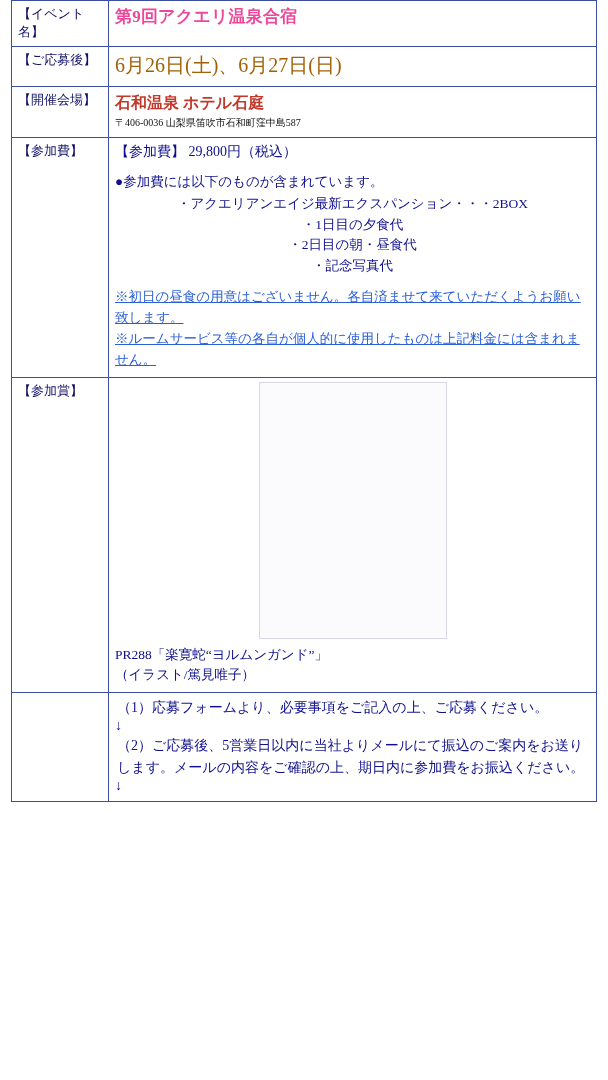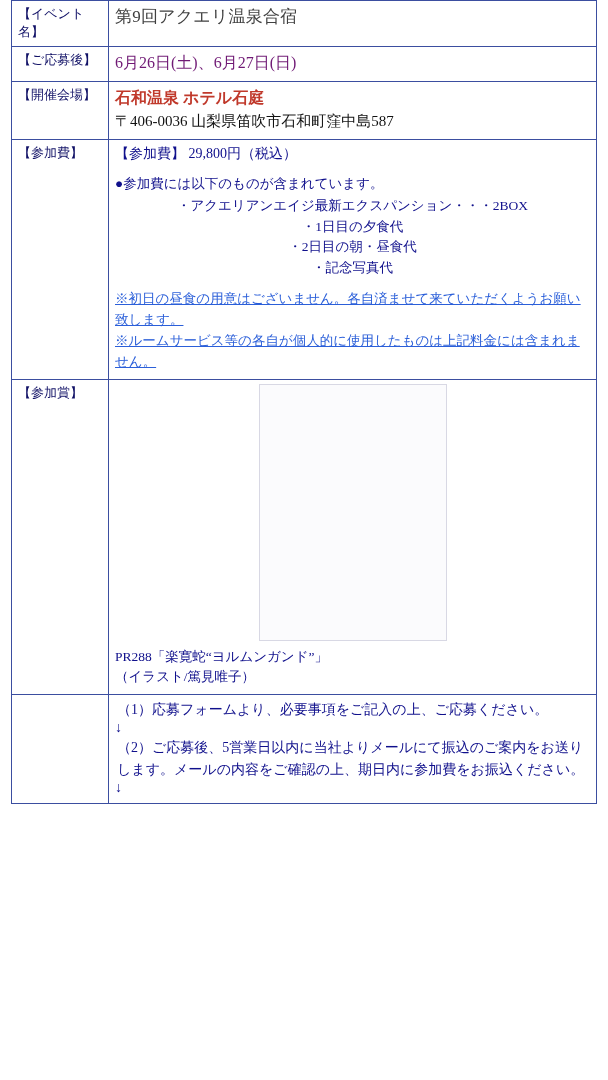--- a/index.html
+++ b/index.html
@@ -27,34 +27,34 @@
     line-height:1.35;
     color:#111166;
     padding:6px 4px 6px 5px;
   }
   td.value{
     font-size:15px;
     line-height:1.45;
     color:#10108c;
   }
   .title-main{
-    font-weight:normal;
+    font-weight:bold;
     font-size:17px;
-    color:#404040;
+    color:#ec4899;
     letter-spacing:0.2px;
   }
-  .period{font-size:16px;color:#701a75;}
+  .period{font-size:20px;color:#a16207;}
   .venue-name{
     color:#c0392b;
     font-weight:bold;
     font-size:16px;
     display:block;
     margin-bottom:2px;
   }
-  .venue-addr{font-size:15px;color:#111;display:block;}
+  .venue-addr{font-size:10px;color:#111;display:block;}
   .fee-head{font-size:14px;color:#10108c;margin:0 0 10px 0;}
   .fee-incl-head{font-size:13.5px;color:#10108c;margin:0 0 2px 0;}
   ul.plain{
     list-style:none;
     margin:0 0 10px 0;
     padding:0;
     text-align:center;
   }
   ul.plain li{
     font-size:13.5px;

